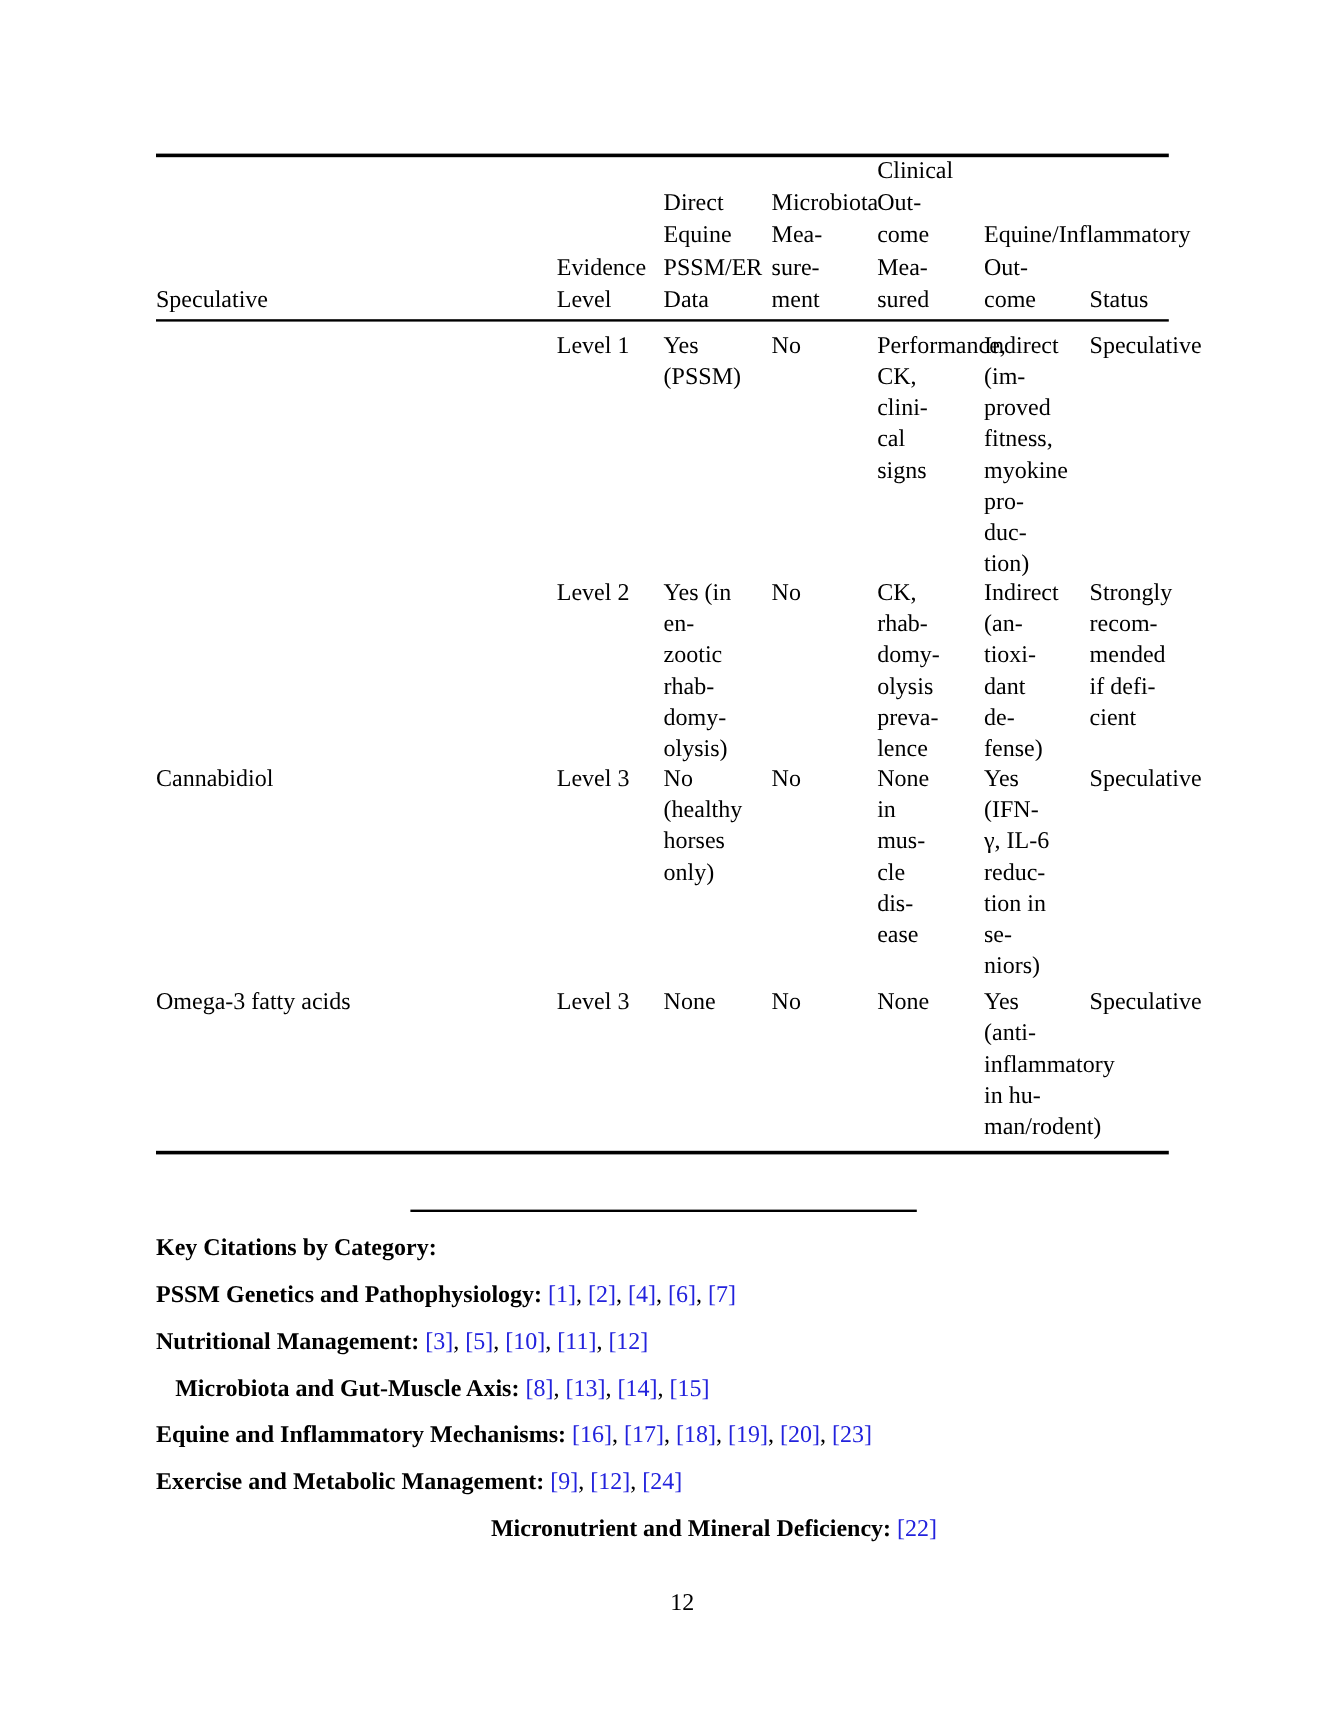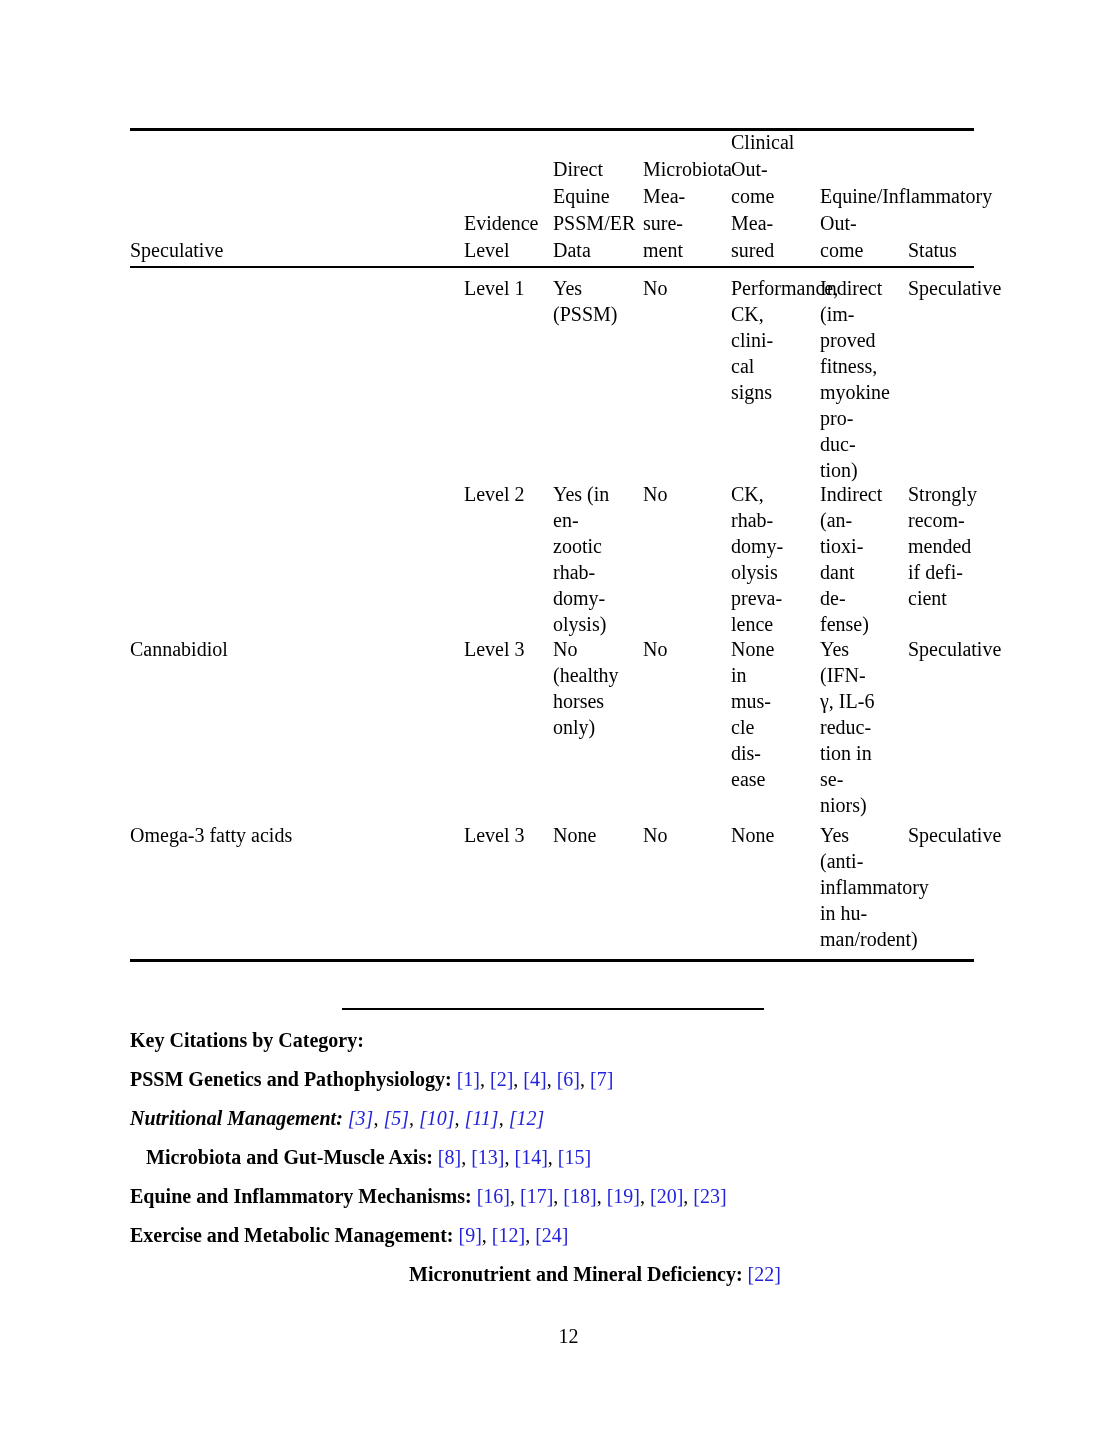--- a/index.html
+++ b/index.html
@@ -31,21 +31,21 @@
   .r1{top:481px;}
   .r2{top:636px;}
   .r3{top:822px;}
 
   .cit{
     position:absolute;left:130px;width:930px;font-size:20px;line-height:26px;
   }
   .cit .lab{font-weight:bold;}
   .cit .ref{color:var(--link-blue,#2222dd);}
   .cit .sep{color:#000;}
-  .l0{top:1027px;} .l1{top:1066px;} .l2{top:1105px;font-style:italic;} .l3{top:1144px;margin-left:16px;}
+  .l0{top:1027px;} .l1{top:1066px;} .l2{top:1105px;} .l3{top:1144px;margin-left:16px;}
   .l4{top:1183px;} .l5{top:1222px;} .l6{top:1261px;text-align:center;}
 
   #page-number{
     position:absolute;left:16px;top:1323px;width:1105px;text-align:center;
     font-size:20px;line-height:26px;
   }
 </style>
 </head>
 <body>
 

